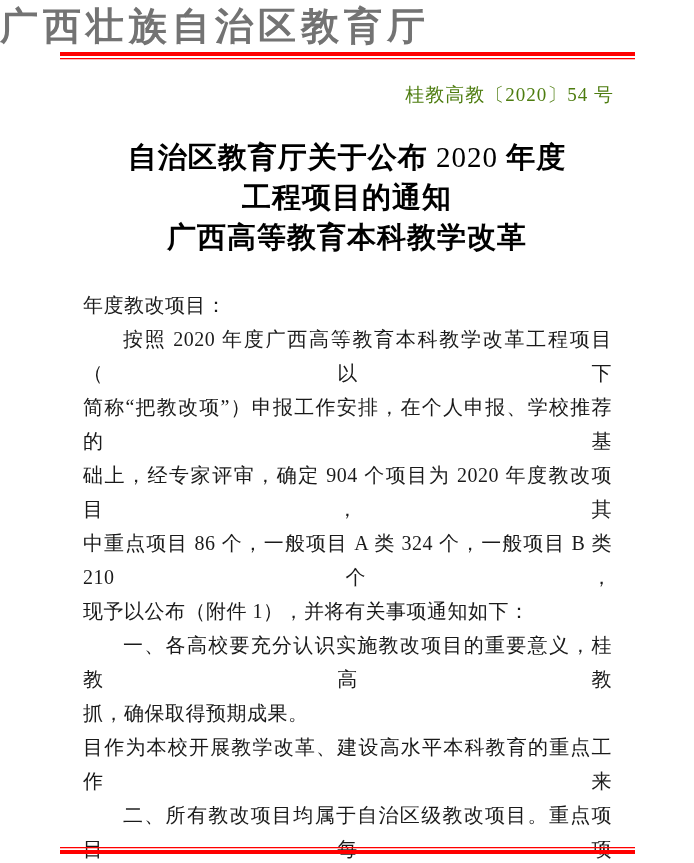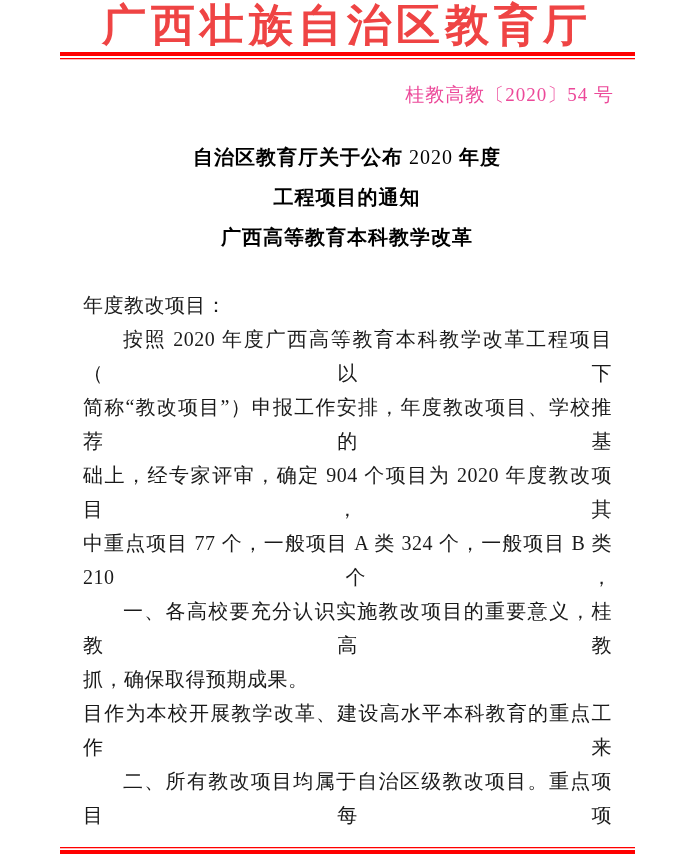--- a/index.html
+++ b/index.html
@@ -6,45 +6,44 @@
   .page{
     position:relative;
     width:694px;height:863px;
     background:#ffffff;
     overflow:hidden;
     font-family:"Liberation Serif","DejaVu Serif",serif;
     color:#1a1a1a;
   }
   .agency-name{
     position:absolute;top:5px;left:0;right:0;
-    text-align:center;
-    font-size:44px;line-height:42px;
+    font-size:38px;line-height:42px;
     font-weight:700;
     letter-spacing:5px;
-    color:#ef4444;
+    color:#737373;
     white-space:nowrap;
   }
   .rule{position:absolute;left:60px;width:575px;}
   .rule-top{top:52px;}
   .rule-bottom{top:847px;}
   .rule .thick{height:4px;background:#ff0000;}
   .rule .gap{height:2px;background:transparent;}
   .rule .thin{height:1px;background:#ff0000;box-shadow:0 0.5px 0 rgba(255,0,0,.55);}
   .doc-number{
     position:absolute;top:83px;right:80px;
     font-size:19px;line-height:24px;
     letter-spacing:1px;
-    color:#ec4899;
+    color:#4d7c0f;
     white-space:nowrap;
   }
   .title{
     position:absolute;top:137px;left:0;right:0;
     text-align:center;
     font-weight:700;
-    font-size:20px;line-height:40px;
+    font-size:29px;line-height:40px;
     letter-spacing:1px;
     color:#000000;
   }
   .title .lat{font-weight:400;}
   .body-text{
     position:absolute;top:288px;left:83px;width:529px;
     font-size:20px;line-height:34px;
     letter-spacing:0.5px;
     color:#1a1a1a;
   }
@@ -76,23 +75,24 @@
 
   <div class="title">
     <div class="title-line latinize">自治区教育厅关于公布 <span class="lat">2020</span> 年度</div>
     <div class="title-line latinize">工程项目的通知</div>
     <div class="title-line latinize">广西高等教育本科教学改革</div>
   </div>
 
   <div class="body-text">
       <div class="line latinize">年度教改项目：</div>
       <div class="line latinize indent fill">按照 <span class="lat">2020</span> 年度广西高等教育本科教学改革工程项目（以下</div>
-      <div class="line latinize fill">简称“教改项目”）申报工作安排，年度教改项目、学校推荐的基</div>
+      <div class="line latinize fill">简称“把教改项”）申报工作安排，在个人申报、学校推荐的基</div>
       <div class="line latinize fill">础上，经专家评审，确定 <span class="lat">904</span> 个项目为 <span class="lat">2020</span> 年度教改项目，其</div>
-      <div class="line latinize fill">中重点项目 <span class="lat">77</span> 个，一般项目 <span class="lat">A</span> 类 <span class="lat">324</span> 个，一般项目 <span class="lat">B</span> 类 <span class="lat">210</span> 个，</div>
+      <div class="line latinize fill">中重点项目 <span class="lat">86</span> 个，一般项目 <span class="lat">A</span> 类 <span class="lat">324</span> 个，一般项目 <span class="lat">B</span> 类 <span class="lat">210</span> 个，</div>
+      <div class="line latinize">现予以公布（附件 <span class="lat">1</span>），并将有关事项通知如下：</div>
       <div class="line latinize indent fill">一、各高校要充分认识实施教改项目的重要意义，桂教高教</div>
       <div class="line latinize">抓，确保取得预期成果。</div>
       <div class="line latinize fill">目作为本校开展教学改革、建设高水平本科教育的重点工作来</div>
       <div class="line latinize indent fill">二、所有教改项目均属于自治区级教改项目。重点项目每项</div>
     </div>
 
   <div class="rule rule-bottom">
     <div class="thin"></div>
     <div class="gap"></div>
     <div class="thick"></div>

